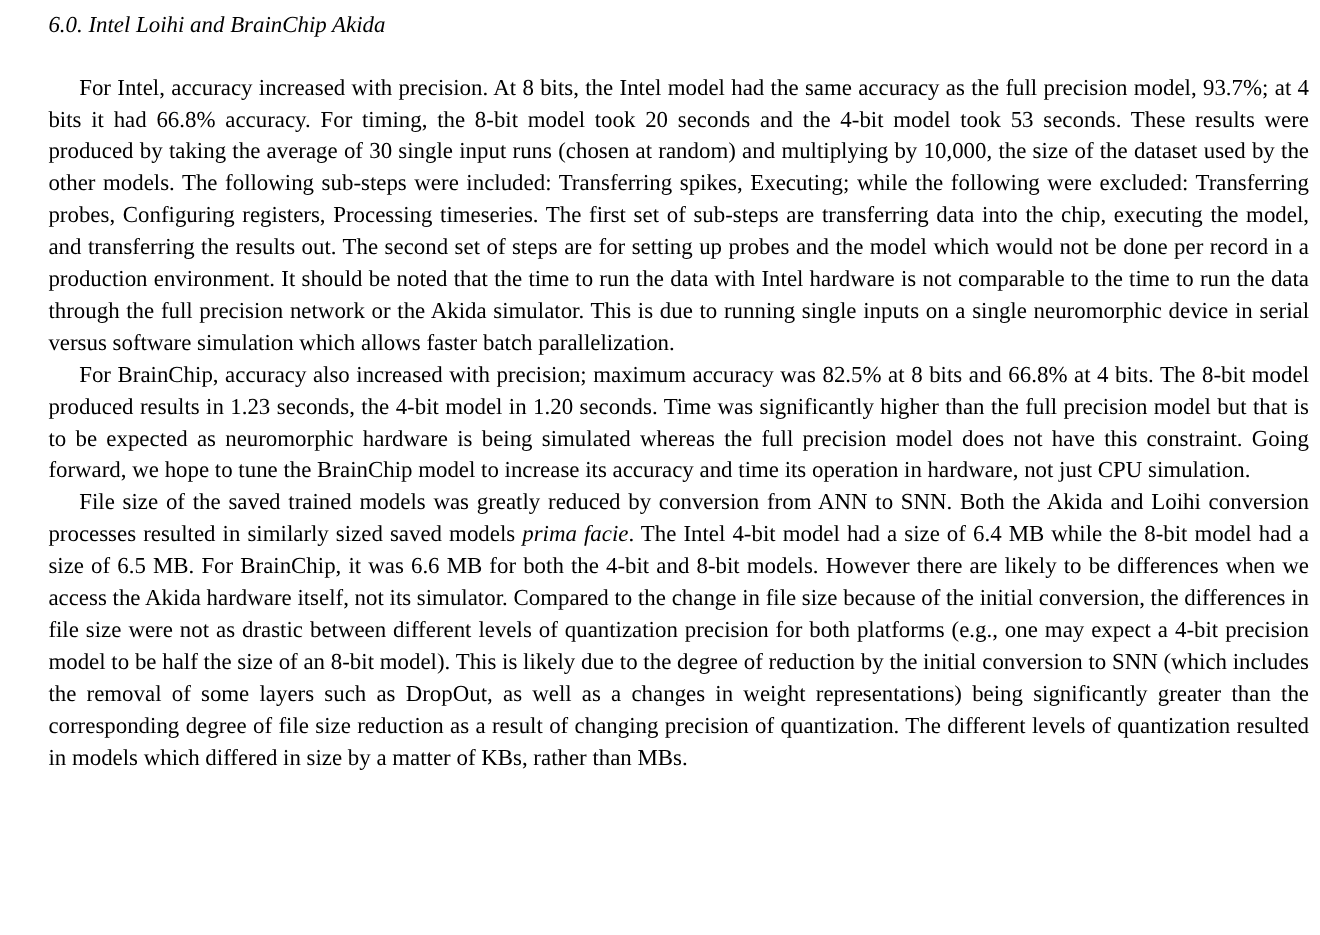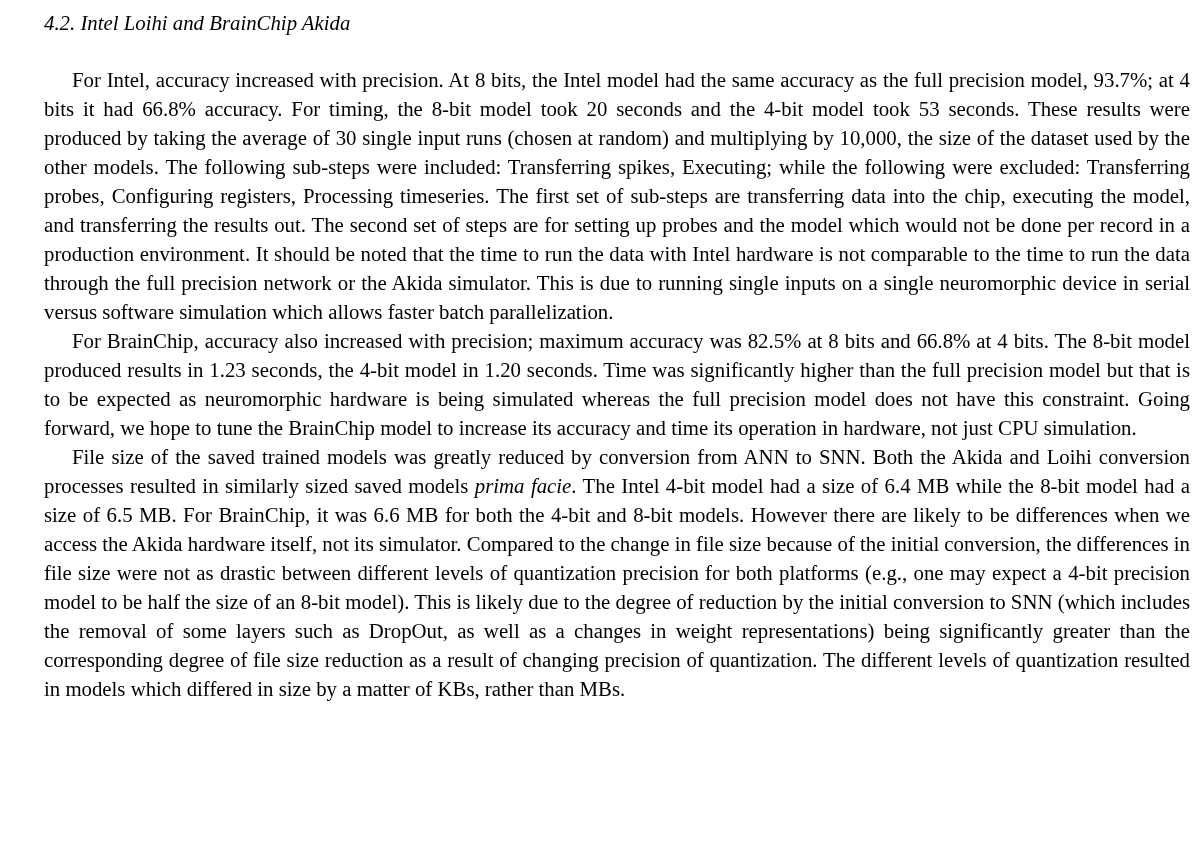--- a/index.html
+++ b/index.html
@@ -35,20 +35,20 @@
     text-align: justify;
     text-indent: 28px;
   }
   .italic-phrase {
   }
 </style>
 </head>
 <body>
 
 <div class="page">
-  <h2 class="section-heading">4.2. Intel Loihi and BrainChip Akida</h2>
+  <h2 class="section-heading">6.0. Intel Loihi and BrainChip Akida</h2>
 
   <p class="para">For Intel, accuracy increased with precision. At 8 bits, the Intel model had the same accuracy as the full precision model, 93.7%; at 4 bits it had 66.8% accuracy. For timing, the 8-bit model took 20 seconds and the 4-bit model took 53 seconds. These results were produced by taking the average of 30 single input runs (chosen at random) and multiplying by 10,000, the size of the dataset used by the other models. The following sub-steps were included: Transferring spikes, Executing; while the following were excluded: Transferring probes, Configuring registers, Processing timeseries. The first set of sub-steps are transferring data into the chip, executing the model, and transferring the results out. The second set of steps are for setting up probes and the model which would not be done per record in a production environment. It should be noted that the time to run the data with Intel hardware is not comparable to the time to run the data through the full precision network or the Akida simulator. This is due to running single inputs on a single neuromorphic device in serial versus software simulation which allows faster batch parallelization.</p>
 
   <p class="para">For BrainChip, accuracy also increased with precision; maximum accuracy was 82.5% at 8 bits and 66.8% at 4 bits. The 8-bit model produced results in 1.23 seconds, the 4-bit model in 1.20 seconds. Time was significantly higher than the full precision model but that is to be expected as neuromorphic hardware is being simulated whereas the full precision model does not have this constraint. Going forward, we hope to tune the BrainChip model to increase its accuracy and time its operation in hardware, not just CPU simulation.</p>
 
   <p class="para"><span>File size of the saved trained models was greatly reduced by conversion from ANN to SNN. Both the Akida and Loihi conversion processes resulted in similarly sized saved models </span><em class="italic-phrase">prima facie</em><span>. The Intel 4-bit model had a size of 6.4 MB while the 8-bit model had a size of 6.5 MB. For BrainChip, it was 6.6 MB for both the 4-bit and 8-bit models. However there are likely to be differences when we access the Akida hardware itself, not its simulator. Compared to the change in file size because of the initial conversion, the differences in file size were not as drastic between different levels of quantization precision for both platforms (e.g., one may expect a 4-bit precision model to be half the size of an 8-bit model). This is likely due to the degree of reduction by the initial conversion to SNN (which includes the removal of some layers such as DropOut, as well as a changes in weight representations) being significantly greater than the corresponding degree of file size reduction as a result of changing precision of quantization. The different levels of quantization resulted in models which differed in size by a matter of KBs, rather than MBs.</span></p>
 </div>
 
 </body></html>

